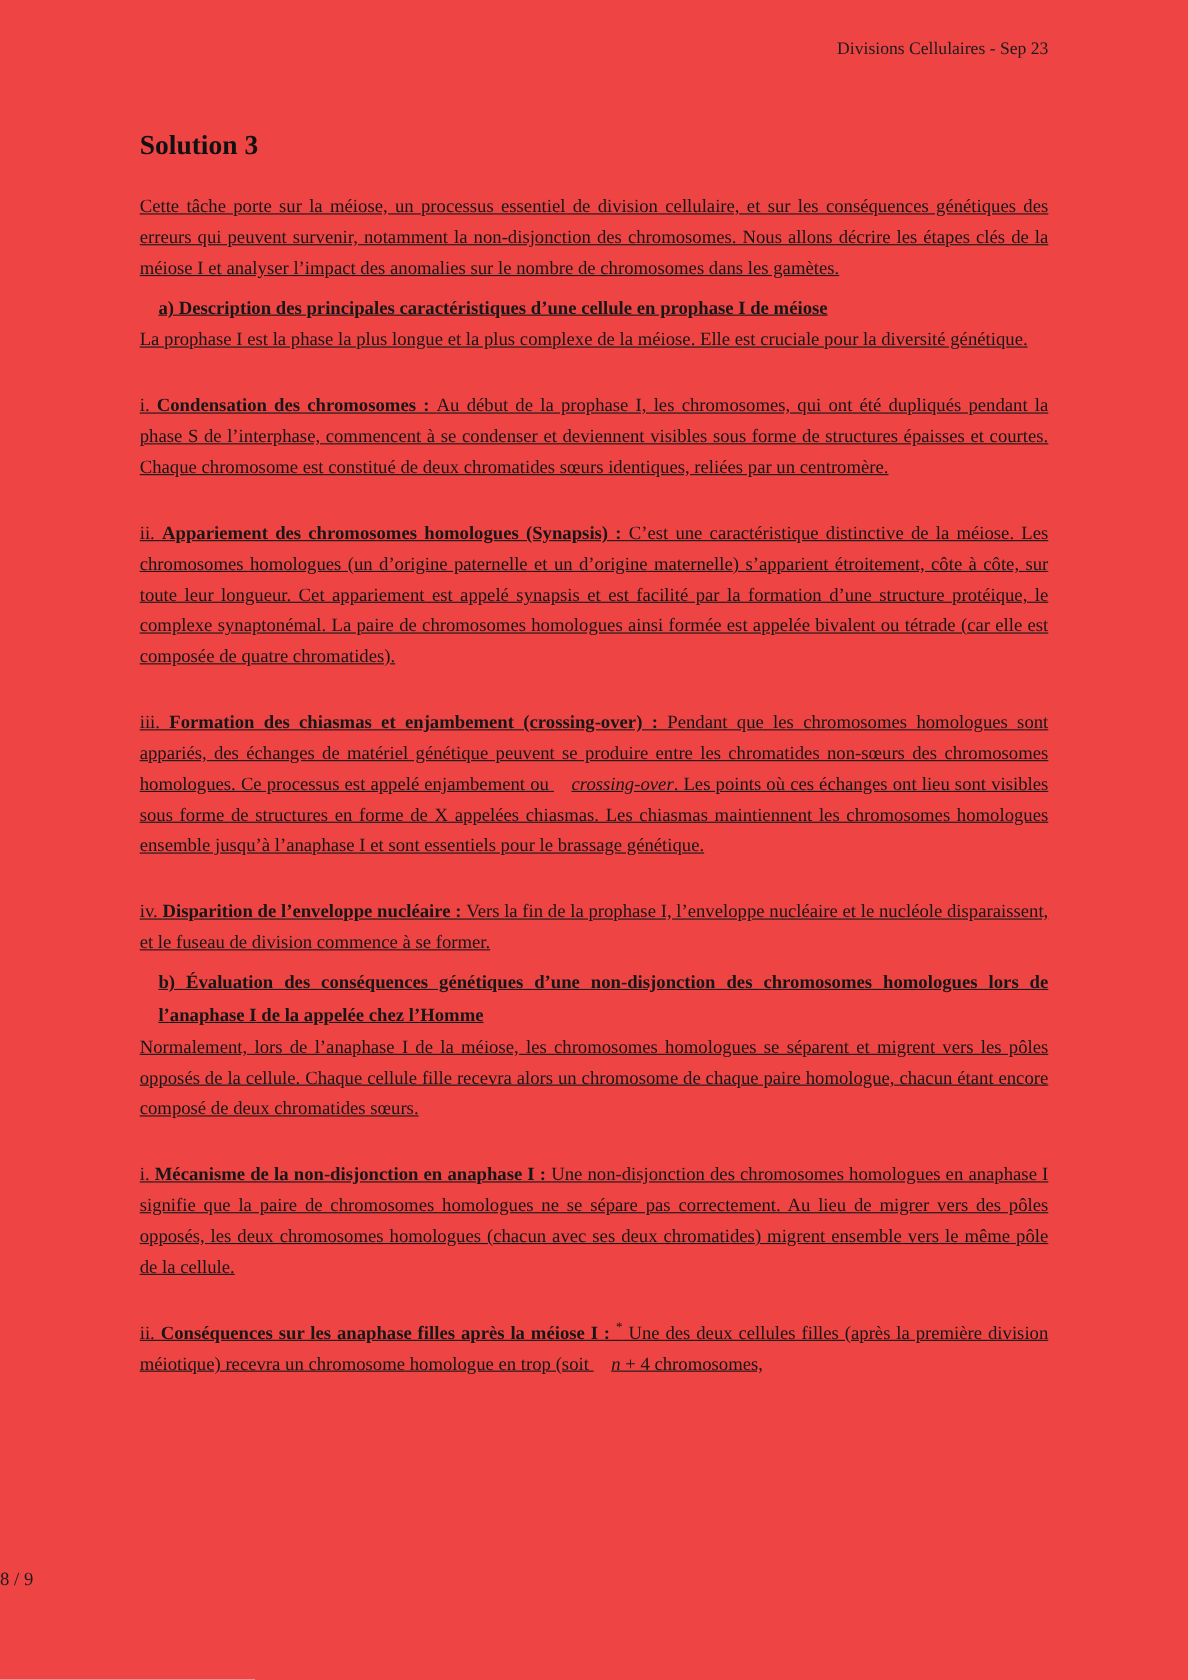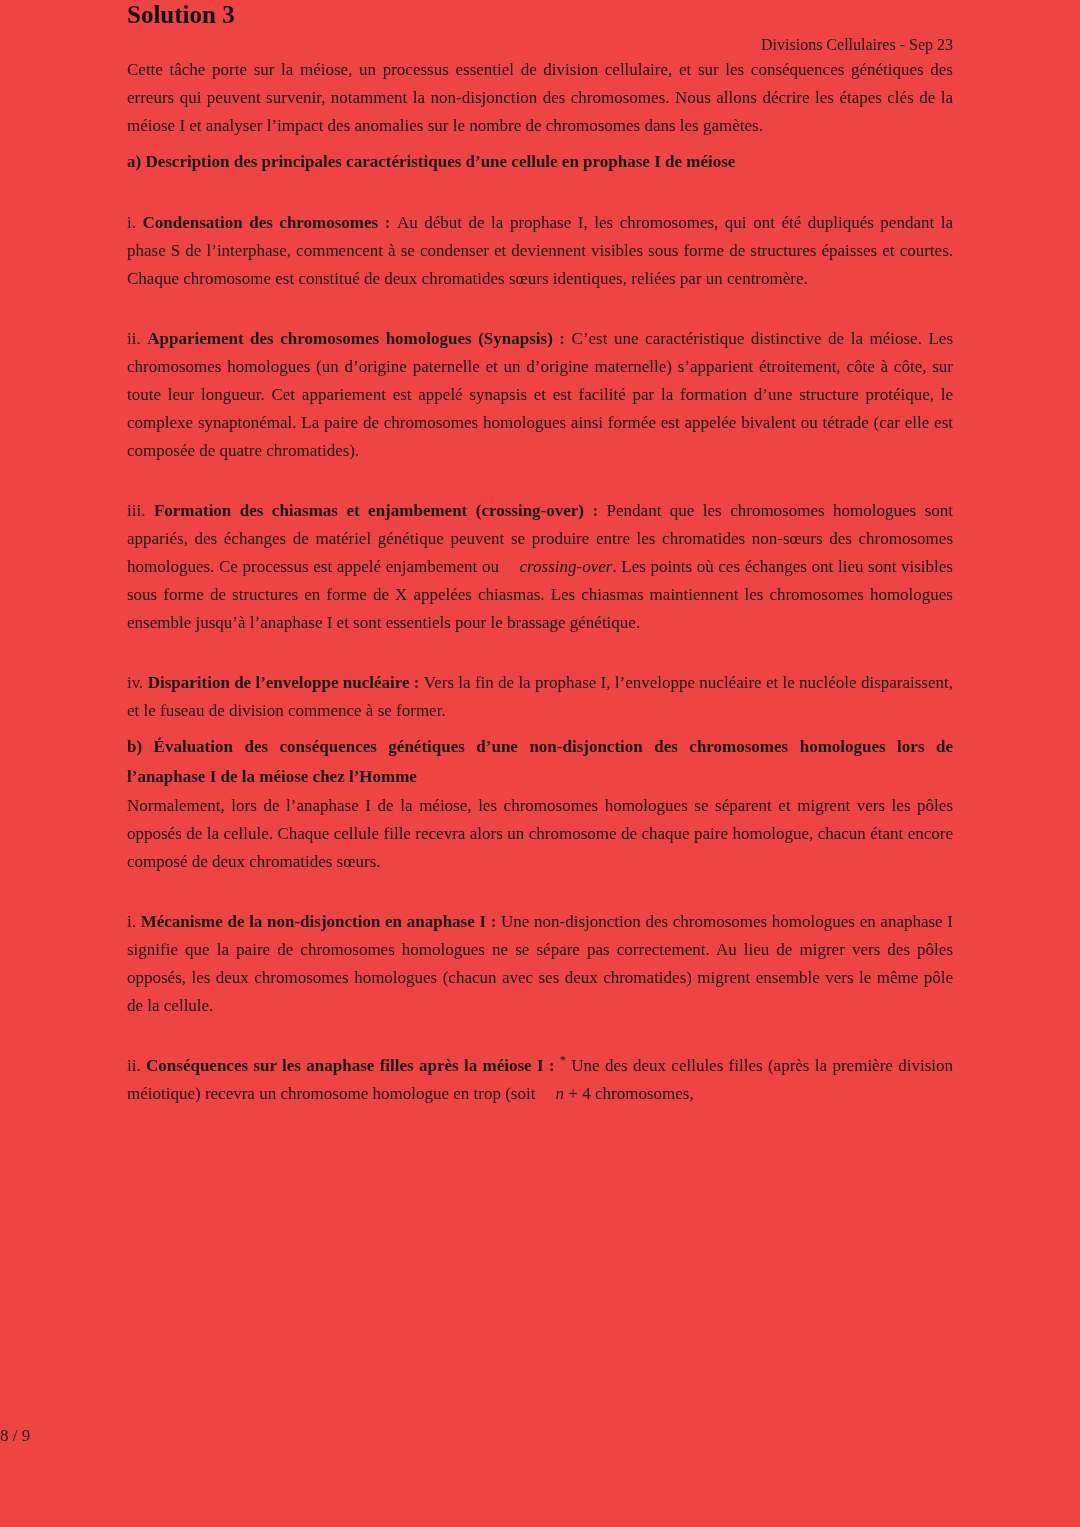--- a/index.html
+++ b/index.html
@@ -18,39 +18,40 @@
     right: 127px;
     font-size: 16px;
     line-height: 18px;
     color: #1b1b1b;
   }
   .content {
     position: absolute;
     left: 127px;
     top: 0;
     width: 826px;
+    padding-top: 118px;
   }
   .doc-title {
     font-size: 25px;
     line-height: 30px;
     font-weight: 700;
     margin: 0;
     color: #111;
   }
-  .doc-blocks { margin: 0; }
+  .doc-blocks { margin: 0; text-decoration: underline; }
   .block {
     margin: 0;
     font-size: 17px;
     line-height: 28px;
     text-align: justify;
     text-justify: inter-word;
     color: #171717;
   }
   .doc-blocks > .body:first-child { margin-top: 26px; }
-  .block.heading { font-weight: 700; line-height: 30px; margin-top: 7px; }
+  .block.heading { font-weight: 700; line-height: 30px; margin-top: 7px; margin-left: 17px; }
   .block.body { margin-top: 0; }
   .block.item { margin-top: 32px; }
   .b { font-weight: 700; }
   .i { font-style: italic; margin-left: 16px; }
   .sup { vertical-align: super; font-size: 70%; line-height: 0; }
   .doc-footer {
     position: absolute;
     top: 1424px;
     left: 0;
     width: 100%;
@@ -65,25 +66,26 @@
 
 <div class="page">
   <div class="doc-header">Divisions Cellulaires - Sep 23</div>
 
   <div class="content">
     <h1 class="doc-title">Solution 3</h1>
 
     <div class="doc-blocks">
         <p class="block body"><span>Cette tâche porte sur la méiose, un processus essentiel de division cellulaire, et sur les conséquences génétiques des erreurs qui peuvent survenir, notamment la non-disjonction des chromosomes. Nous allons décrire les étapes clés de la méiose I et analyser l’impact des anomalies sur le nombre de chromosomes dans les gamètes.</span></p>
         <p class="block heading"><span class="b">a) Description des principales caractéristiques d’une cellule en prophase I de méiose</span></p>
+        <p class="block body"><span>La prophase I est la phase la plus longue et la plus complexe de la méiose. Elle est cruciale pour la diversité génétique.</span></p>
         <p class="block item"><span>i. </span><span class="b">Condensation des chromosomes : </span><span>Au début de la prophase I, les chromosomes, qui ont été dupliqués pendant la phase S de l’interphase, commencent à se condenser et deviennent visibles sous forme de structures épaisses et courtes. Chaque chromosome est constitué de deux chromatides sœurs identiques, reliées par un centromère.</span></p>
         <p class="block item"><span>ii. </span><span class="b">Appariement des chromosomes homologues (Synapsis) : </span><span>C’est une caractéristique distinctive de la méiose. Les chromosomes homologues (un d’origine paternelle et un d’origine maternelle) s’apparient étroitement, côte à côte, sur toute leur longueur. Cet appariement est appelé synapsis et est facilité par la formation d’une structure protéique, le complexe synaptonémal. La paire de chromosomes homologues ainsi formée est appelée bivalent ou tétrade (car elle est composée de quatre chromatides).</span></p>
         <p class="block item"><span>iii. </span><span class="b">Formation des chiasmas et enjambement (crossing-over) : </span><span>Pendant que les chromosomes homologues sont appariés, des échanges de matériel génétique peuvent se produire entre les chromatides non-sœurs des chromosomes homologues. Ce processus est appelé enjambement ou </span><span class="i">crossing-over</span><span>. Les points où ces échanges ont lieu sont visibles sous forme de structures en forme de X appelées chiasmas. Les chiasmas maintiennent les chromosomes homologues ensemble jusqu’à l’anaphase I et sont essentiels pour le brassage génétique.</span></p>
         <p class="block item"><span>iv. </span><span class="b">Disparition de l’enveloppe nucléaire : </span><span>Vers la fin de la prophase I, l’enveloppe nucléaire et le nucléole disparaissent, et le fuseau de division commence à se former.</span></p>
-        <p class="block heading"><span class="b">b) Évaluation des conséquences génétiques d’une non-disjonction des chromosomes homologues lors de l’anaphase I de la méiose chez l’Homme</span></p>
+        <p class="block heading"><span class="b">b) Évaluation des conséquences génétiques d’une non-disjonction des chromosomes homologues lors de l’anaphase I de la appelée chez l’Homme</span></p>
         <p class="block body"><span>Normalement, lors de l’anaphase I de la méiose, les chromosomes homologues se séparent et migrent vers les pôles opposés de la cellule. Chaque cellule fille recevra alors un chromosome de chaque paire homologue, chacun étant encore composé de deux chromatides sœurs.</span></p>
         <p class="block item"><span>i. </span><span class="b">Mécanisme de la non-disjonction en anaphase I : </span><span>Une non-disjonction des chromosomes homologues en anaphase I signifie que la paire de chromosomes homologues ne se sépare pas correctement. Au lieu de migrer vers des pôles opposés, les deux chromosomes homologues (chacun avec ses deux chromatides) migrent ensemble vers le même pôle de la cellule.</span></p>
         <p class="block item"><span>ii. </span><span class="b">Conséquences sur les anaphase filles après la méiose I : </span><span class="sup">*</span><span> Une des deux cellules filles (après la première division méiotique) recevra un chromosome homologue en trop (soit </span><span class="i">n</span><span> + 4 chromosomes,</span></p>
       </div>
   </div>
 
   <div class="doc-footer">8 / 9</div>
 </div>
 
 </body></html>

